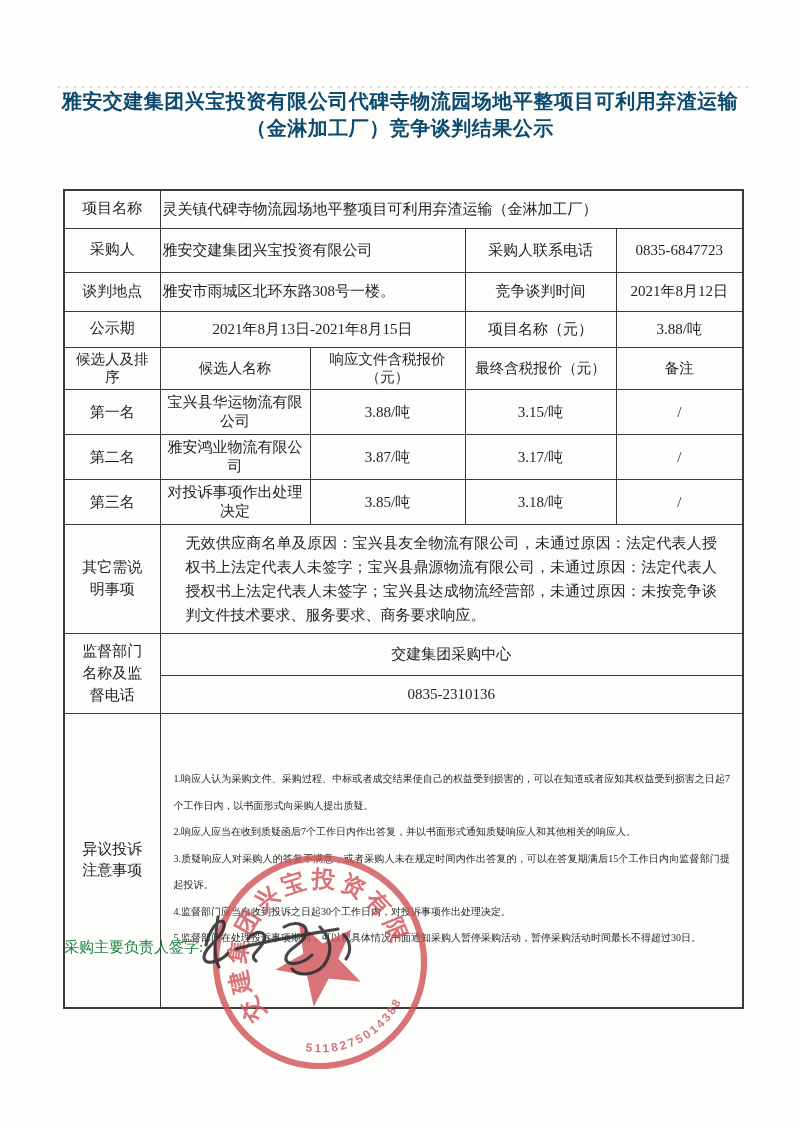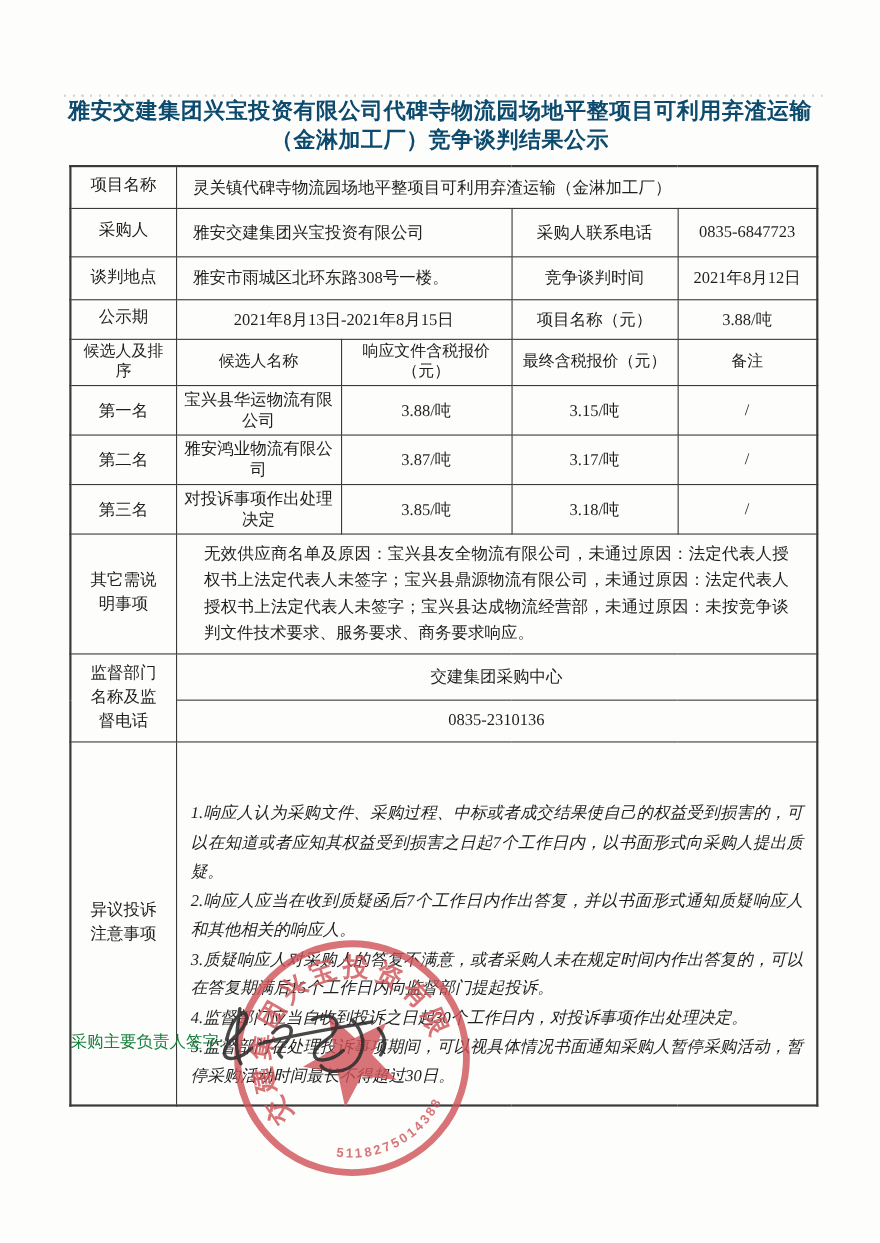--- a/index.html
+++ b/index.html
@@ -20,32 +20,33 @@
     font-weight:bold; font-size:20px; line-height:27px;
     text-align:center; letter-spacing:.5px; color:#0c4a6e;
   }
   table.results {
     position:absolute; left:63px; top:150px; width:679px;
     border-collapse:collapse; table-layout:fixed;
     font-size:15px;
   }
   table.results, table.results td {
     border:1.6px solid #3a3a3a;
+    margin-top:39px;
   }
   table.results { border-width:2px; }
   td { padding:3px 6px; vertical-align:middle; }
   td.lbl { text-align:center; padding:3px 13px; line-height:1.45; }
-  td.val-left { text-align:left; padding-left:15px; }
+  td.val-left { text-align:left; padding-left:2px; }
   td.ctr { text-align:center; }
   td.hdr { text-align:center; font-size:14.5px; line-height:1.3; padding:2px 8px; }
   td.notes {
     text-align:justify; line-height:24px; padding:6px 25px; font-size:15px;
   }
   td.objection-cell { padding:0; vertical-align:top; }
-  .objection-inner { padding:52px 12px 12px 13px; line-height:26.5px; font-size:15px; text-align:justify;font-style:italic; }
+  .objection-inner { padding:52px 12px 12px 13px; line-height:26.5px; font-size:10px; text-align:justify; }
   .sign-label { position:absolute; left:64px; top:938px; font-size:15px; color:#15803d; }
   .signature { position:absolute; left:192px; top:905px; width:190px; height:85px; z-index:3; opacity:.88; }
   .seal { position:absolute; left:190px; top:832px; width:260px; height:260px; z-index:2; opacity:.8; }
 </style>
 </head>
 <body>
 
 <div class="page">
 
   <div class="noise-line"></div>

